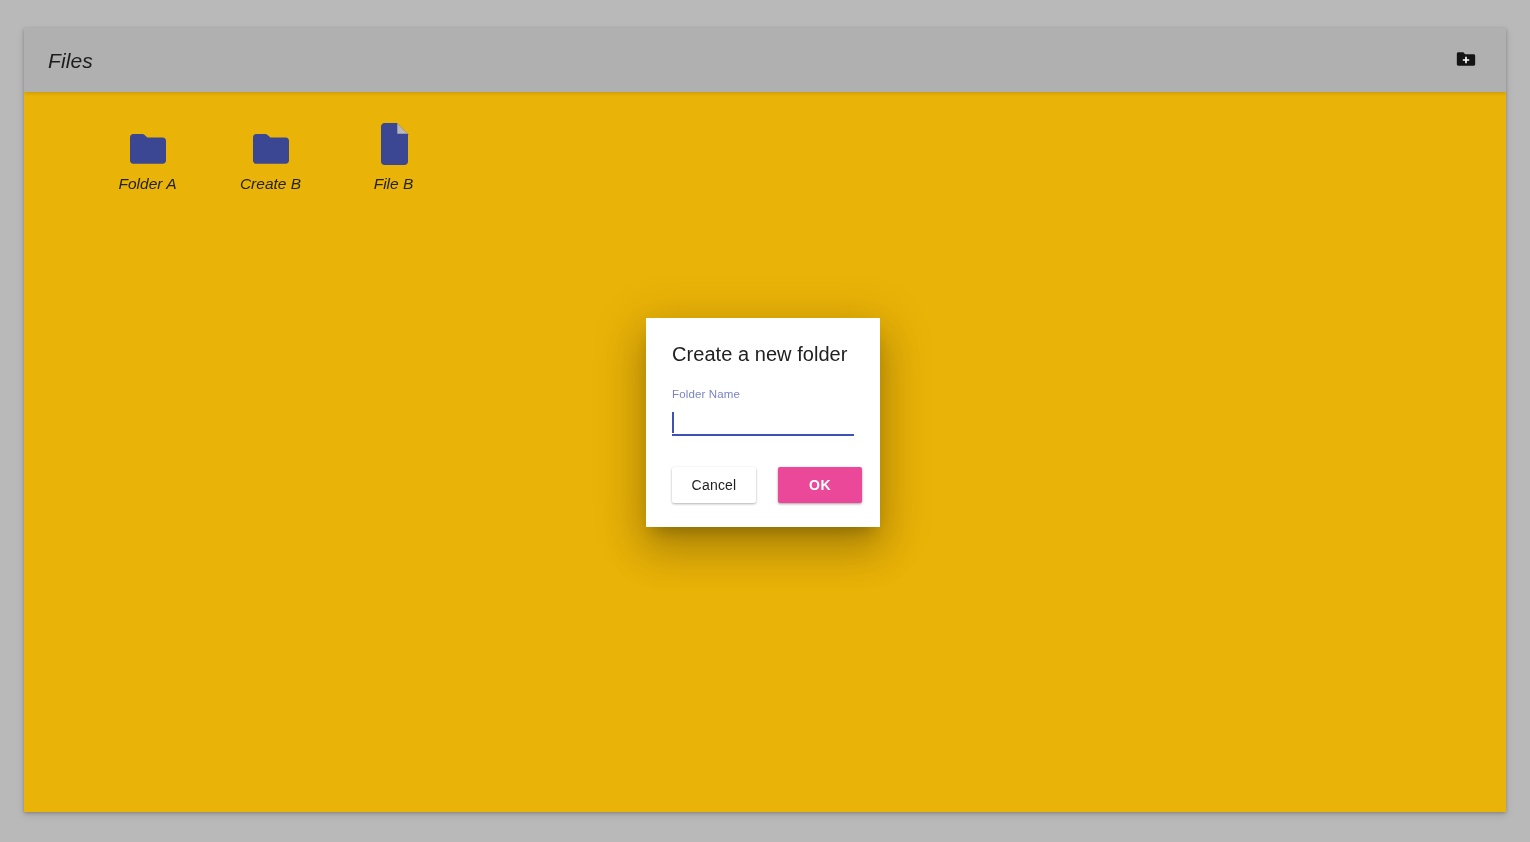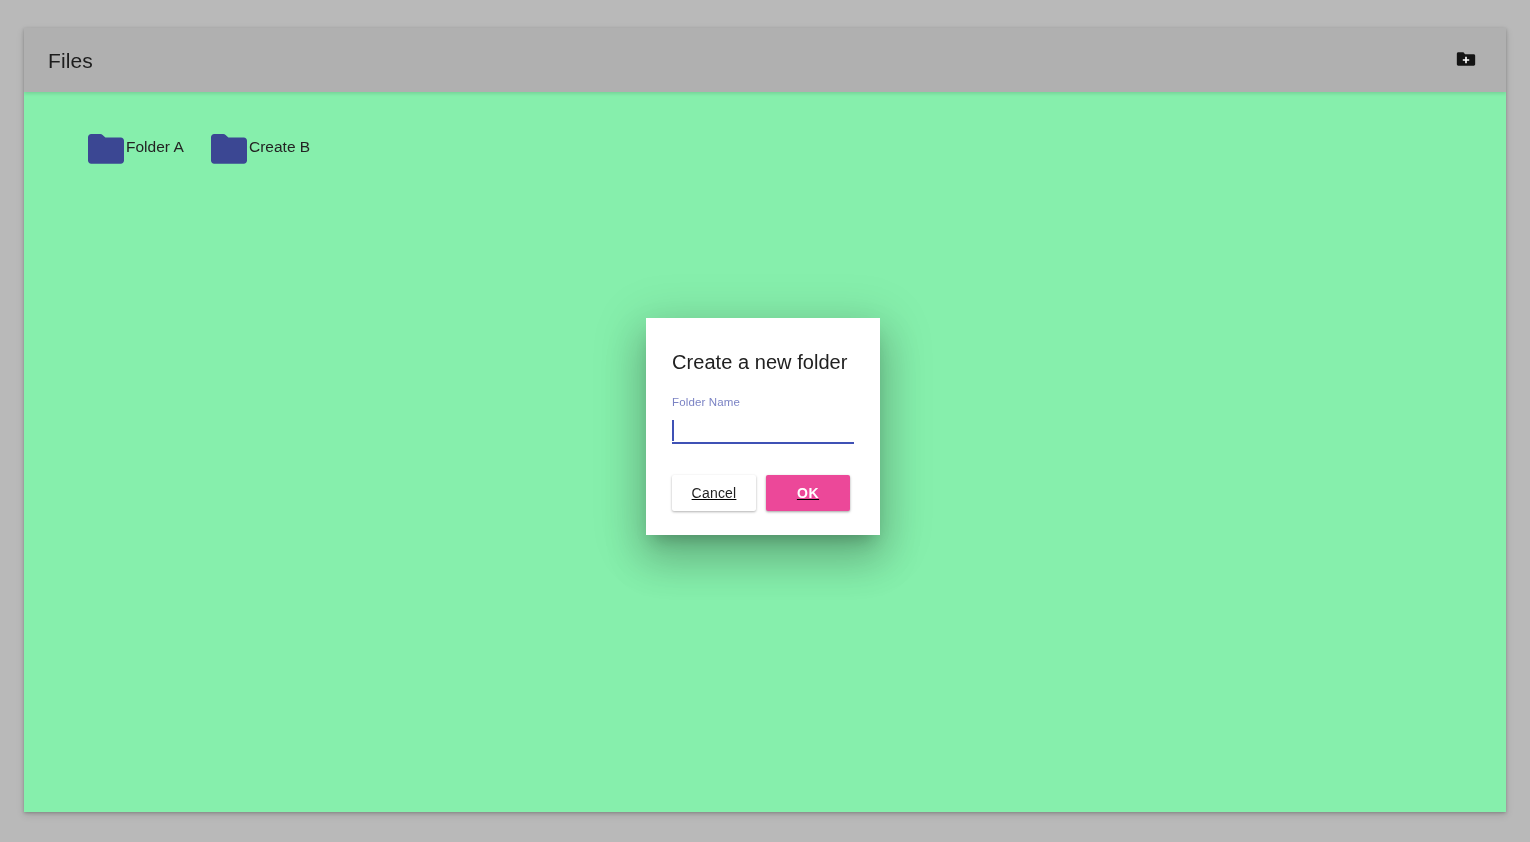--- a/index.html
+++ b/index.html
@@ -16,23 +16,24 @@
     position: relative;
   }
 
   
   .app-card {
     position: absolute;
     left: 24px;
     top: 28px;
     width: 1482px;
     height: 784px;
-    background: #86efac;
+    background: #eab308;
     box-shadow: 0 1px 3px rgba(0,0,0,0.22), 0 3px 8px rgba(0,0,0,0.12);
     overflow: hidden;
+    font-style: italic;
   }
 
   
   .toolbar {
     position: relative;
     height: 64px;
     background: #b0b0b0;
     display: flex;
     align-items: center;
     justify-content: space-between;
@@ -76,22 +77,21 @@
   .file-grid {
     display: flex;
     flex-wrap: wrap;
     align-content: flex-start;
     padding-left: 62px;
   }
 
   .file-item {
     width: 123px;
     display: flex;
-    flex-direction: row;
-    align-items: center;
+    flex-direction: column;
     padding-top: 6px;
     cursor: pointer;
     user-select: none;
   }
 
   .file-icon {
     height: 46px;
     display: flex;
     align-items: flex-end;
     justify-content: center;
@@ -106,21 +106,21 @@
     white-space: nowrap;
   }
 
   
   .dialog {
     position: absolute;
     left: 646px;
     top: 318px;
     width: 234px;
     background: #ffffff;
-    padding: 32px 26px 24px 26px;
+    padding: 24px 26px 24px 26px;
     box-shadow: 0 11px 15px -7px rgba(0,0,0,0.22),
                 0 24px 38px 3px rgba(0,0,0,0.16),
                 0 9px 46px 8px rgba(0,0,0,0.13);
     z-index: 50;
   }
 
   .dialog-title {
     font-size: 20px;
     font-weight: 500;
     color: #212121;
@@ -167,23 +167,22 @@
     top: 0px;
     width: 1.5px;
     height: 21px;
     background: #3f51b5;
   }
 
   .dialog-actions {
     display: flex;
     justify-content: flex-start;
     align-items: center;
-    gap: 10px;
+    gap: 22px;
     padding-top: 2px;
-    text-decoration: underline;
   }
 
   .btn {
     font-family: "Liberation Sans", sans-serif;
     border: none;
     cursor: pointer;
     height: 36px;
     min-width: 84px;
     padding: 0 16px;
     font-size: 14px;
@@ -241,20 +240,29 @@
       <div class="file-item">
         <div class="file-icon">
           <svg width="40" height="34" viewBox="0 0 40 34" aria-hidden="true">
             <path d="M2 5.2C2 3.4 3.4 2 5.2 2h9.1c0.9 0 1.7 0.35 2.3 0.95L19.4 5.6h15.4C36.6 5.6 38 7 38 8.8v19.8c0 1.8-1.4 3.2-3.2 3.2H5.2C3.4 31.8 2 30.4 2 28.6V5.2z" fill="#3b4793"></path>
           </svg>
         </div>
         <div class="file-label">Create B</div>
       </div>
 
 
+      <div class="file-item">
+        <div class="file-icon">
+          <svg width="34" height="44" viewBox="0 0 34 44" aria-hidden="true">
+            <path d="M4 4.6C4 2.6 5.6 1 7.6 1h12.3L31 12.3v27.1c0 2-1.6 3.6-3.6 3.6H7.6C5.6 43 4 41.4 4 39.4V4.6z" fill="#3b4793"></path>
+            <path d="M20.3 1.6v10.2H30.6z" fill="#b8b8b8"></path>
+          </svg>
+        </div>
+        <div class="file-label">File B</div>
+      </div>
 
     </div>
   </div>
 </div>
 
 <div class="dialog">
 
   <div class="dialog-title">Create a new folder</div>
 
   <div class="field">

